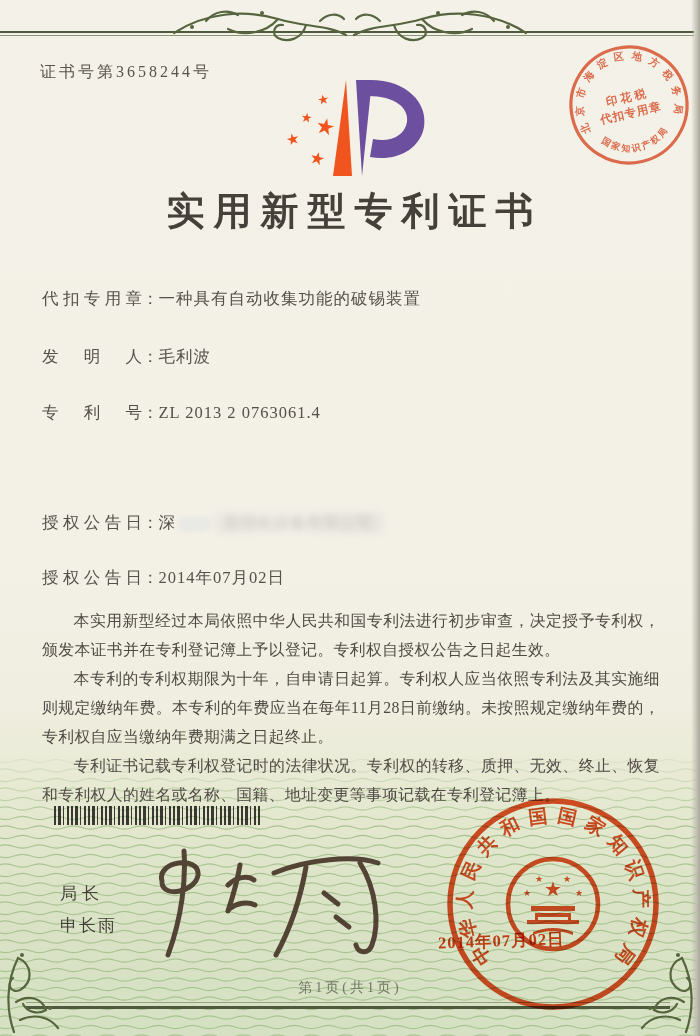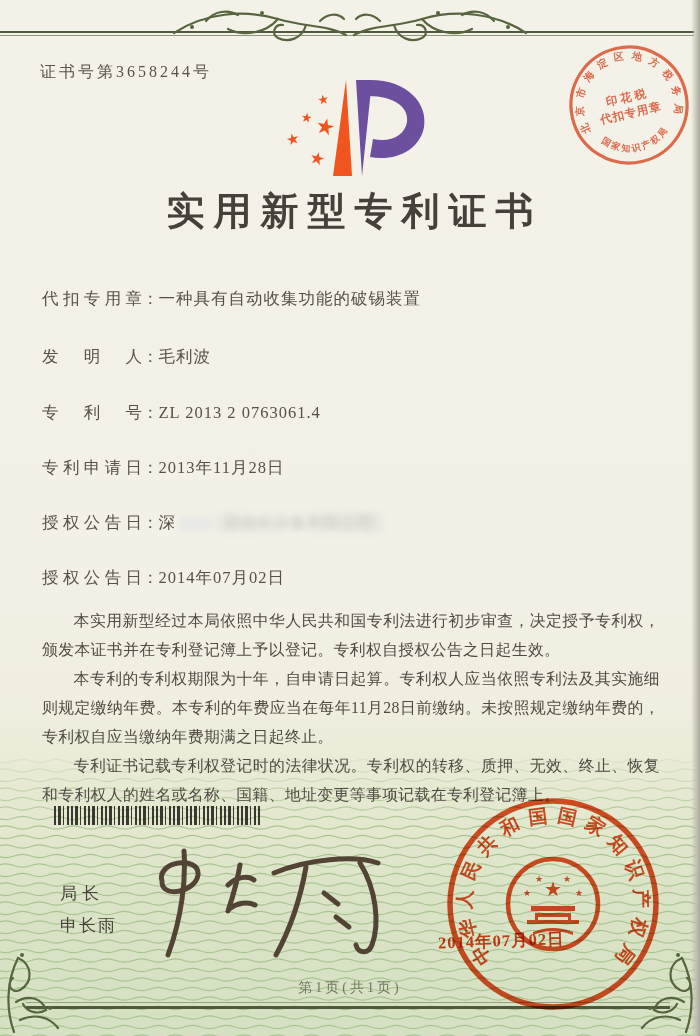--- a/index.html
+++ b/index.html
@@ -133,23 +133,20 @@
 
   <div class="field" style="top:288px">
     <span class="flabel">代扣专用章</span><span>：</span><span class="fvalue">一种具有自动收集功能的破锡装置</span>
   </div>
   <div class="field" style="top:346px">
     <span class="flabel">发明人</span><span>：</span><span class="fvalue">毛利波</span>
   </div>
   <div class="field" style="top:402px">
     <span class="flabel">专利号</span><span>：</span><span class="fvalue">ZL 2013 2 0763061.4</span>
   </div>
-  <div class="field" style="top:457px">
-    <span class="flabel">专利申请日</span><span>：</span><span class="fvalue">2013年11月28日</span>
-  </div>
   <div class="field" style="top:512px">
     <span class="flabel">授权公告日</span><span>：</span><span class="fvalue">深</span><span class="blob"></span><span class="redacted">自动化设备有限公司</span>
   </div>
   <div class="field" style="top:567px">
     <span class="flabel">授权公告日</span><span>：</span><span class="fvalue">2014年07月02日</span>
   </div>
 
   <div class="body-text">
     <p>本实用新型经过本局依照中华人民共和国专利法进行初步审查，决定授予专利权，颁发本证书并在专利登记簿上予以登记。专利权自授权公告之日起生效。</p>
     <p>本专利的专利权期限为十年，自申请日起算。专利权人应当依照专利法及其实施细则规定缴纳年费。本专利的年费应当在每年11月28日前缴纳。未按照规定缴纳年费的，专利权自应当缴纳年费期满之日起终止。</p>

